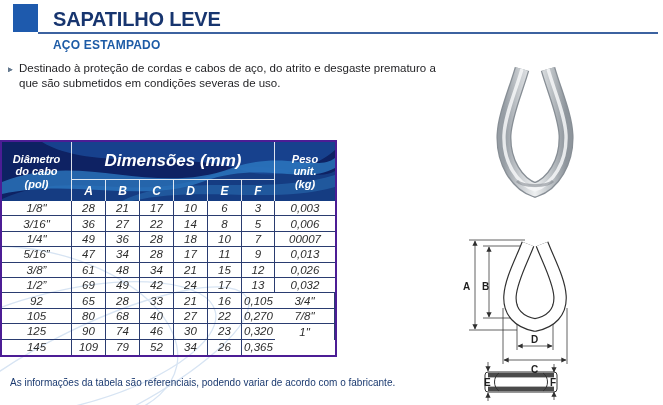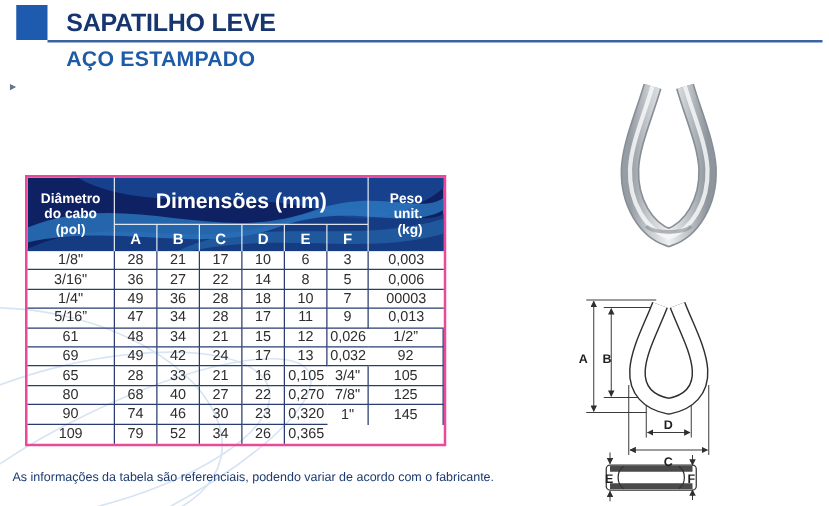--- a/index.html
+++ b/index.html
@@ -5,40 +5,40 @@
   html,body{margin:0;padding:0;}
   .page{
     position:relative;width:663px;height:405px;background:#ffffff;overflow:hidden;
     font-family:"Liberation Sans","DejaVu Sans",sans-serif;
     padding-left:48px;
   }
   
   .title-square{position:absolute;left:13px;top:4px;width:25px;height:28px;background:#1e5aad;}
   .page-title{position:absolute;left:53px;top:8px;font-size:20px;font-weight:bold;color:#17356f;letter-spacing:-.2px;}
   .title-rule{position:absolute;left:38px;top:32px;width:620px;height:2px;background:#3c62a0;}
-  .page-subtitle{position:absolute;left:53px;top:38px;font-size:17px;font-weight:bold;color:#1d5ba6;letter-spacing:.2px;}
+  .page-subtitle{position:absolute;left:53px;top:38px;font-size:12px;font-weight:bold;color:#1d5ba6;letter-spacing:.2px;}
   
   .bullets{position:absolute;left:8px;top:61px;width:446px;list-style:none;margin:0;padding:0;}
   .bullets li{position:relative;padding-left:11px;font-size:11.5px;line-height:15px;color:#1f1f22;}
   .bullets li .glyph{position:absolute;left:0;top:1px;font-size:9px;color:#64788e;}
   
   .spec-table{
-    position:absolute;left:20px;top:140px;width:337px;box-sizing:border-box;
-    border:2px solid #ec4899;display:grid;
+    position:absolute;left:0;top:140px;width:337px;box-sizing:border-box;
+    border:2px solid #4c1d95;display:grid;
     grid-template-columns:70px 34px 34px 34px 34px 34px 33px 60px;
-    grid-template-rows:38px 21px;grid-auto-rows:15.4px;background:transparent;z-index:2;
+    grid-template-rows:38px 21px;grid-auto-rows:15.4px;background:transparent;z-index:2;font-style:italic;
   }
   .head-bg{position:absolute;left:0;top:0;width:333px;height:59px;z-index:0;}
   .spec-table .th{
     position:relative;z-index:1;color:#fff;font-weight:bold;display:flex;align-items:center;justify-content:center;
     text-align:center;box-sizing:border-box;
   }
   .th.c1{grid-column:1;grid-row:1/3;font-size:11px;line-height:12.5px;white-space:pre-line;border-right:1px solid rgba(255,255,255,.85);}
   .th.group{grid-column:2/8;grid-row:1;font-size:17px;border-right:1px solid rgba(255,255,255,.85);border-bottom:1px solid rgba(255,255,255,.85);}
-  .th.wt{grid-column:8;grid-row:1/3;font-size:11px;line-height:12.5px;white-space:pre-line;text-align:right;}
+  .th.wt{grid-column:8;grid-row:1/3;font-size:11px;line-height:12.5px;white-space:pre-line;}
   .th.sub{font-size:12px;border-right:1px solid rgba(255,255,255,.85);}
   .spec-table .td{
     position:relative;z-index:1;display:flex;align-items:center;justify-content:center;
     font-size:11.5px;color:#2d2d2d;box-sizing:border-box;background:transparent;
     border-right:1px solid #2a3c70;border-bottom:1px solid #2a3c70;
   }
   .td.last{border-right:none;}
   .td.bottom{border-bottom:none;}
   
   .footnote{position:absolute;left:10px;top:377px;font-size:10px;color:#1b3a70;}
@@ -62,21 +62,21 @@
   </svg>
 
   <div class="title-square"></div>
   <div class="page-title">SAPATILHO LEVE</div>
   <div class="title-rule"></div>
   <div class="page-subtitle">AÇO ESTAMPADO</div>
 
   <ul class="bullets">
     <li><span class="glyph">▸</span></li>
     <li><span class="glyph">▸</span></li>
-    <li><span class="glyph">▸</span></li>
+    <li><span class="glyph">▸</span><span>Destinado à proteção de cordas e cabos de aço, do atrito e desgaste prematuro a que são submetidos em condições severas de uso.</span></li>
   </ul>
 
   <div class="spec-table" id="spec-grid">
     <svg class="head-bg" width="333" height="59" viewBox="0 0 333 59" preserveAspectRatio="none">
       <rect width="333" height="59" fill="#0e2263"></rect>
       <path d="M0,57 C70,25 130,63 210,33 C270,11 310,43 333,29 L333,59 L0,59 Z" fill="#163f85" opacity="0.9"></path>
       <path d="M40,0 C90,30 180,8 240,28 C280,42 320,20 333,8 L333,0 Z" fill="#1a4a97" opacity="0.8"></path>
       <path d="M0,40 C80,8 150,56 230,26 C280,8 315,30 333,16 L333,26 C300,44 260,18 200,40 C140,62 70,36 0,52 Z" fill="#2f80c8" opacity="0.72"></path>
       <path d="M120,59 C180,29 260,55 333,33 L333,45 C270,63 200,43 130,59 Z" fill="#2a6fb5" opacity="0.55"></path>
     </svg>
@@ -110,29 +110,30 @@
       <div class="td">8</div>
       <div class="td">5</div>
       <div class="td last">0,006</div>
       <div class="td">1/4"</div>
       <div class="td">49</div>
       <div class="td">36</div>
       <div class="td">28</div>
       <div class="td">18</div>
       <div class="td">10</div>
       <div class="td">7</div>
-      <div class="td last">00003</div>
+      <div class="td last">00007</div>
       <div class="td">5/16”</div>
       <div class="td">47</div>
       <div class="td">34</div>
       <div class="td">28</div>
       <div class="td">17</div>
       <div class="td">11</div>
       <div class="td">9</div>
       <div class="td last">0,013</div>
+      <div class="td">3/8”</div>
       <div class="td">61</div>
       <div class="td">48</div>
       <div class="td">34</div>
       <div class="td">21</div>
       <div class="td">15</div>
       <div class="td">12</div>
       <div class="td last">0,026</div>
       <div class="td">1/2”</div>
       <div class="td">69</div>
       <div class="td">49</div>

